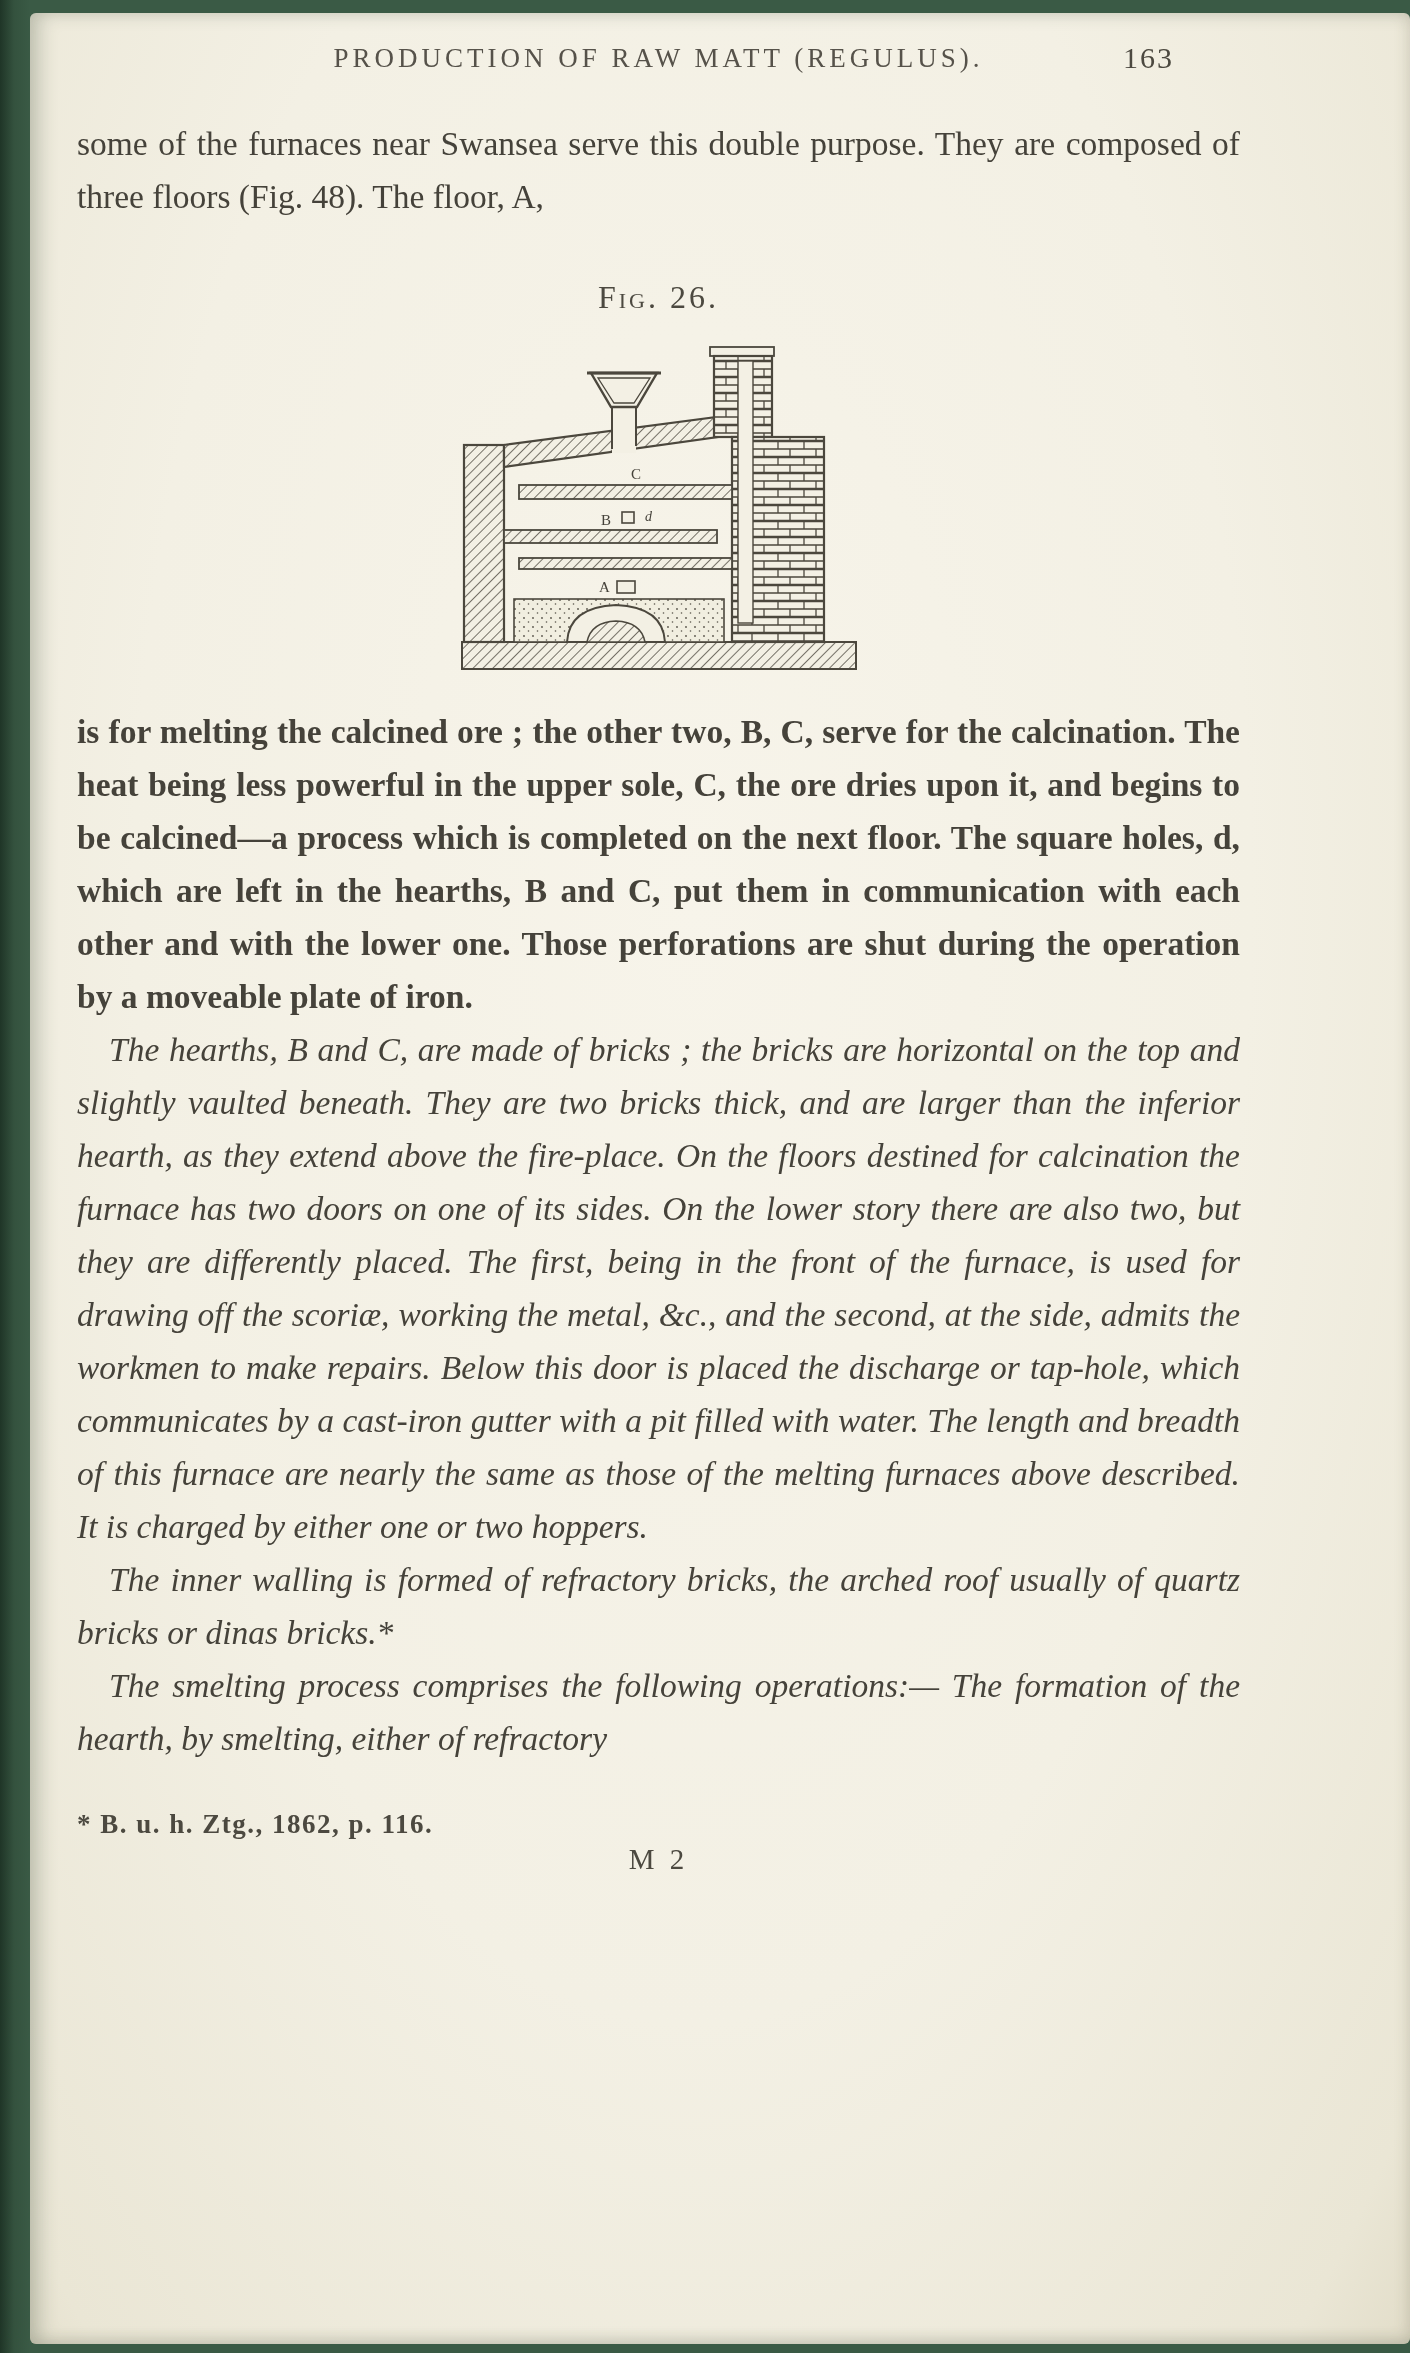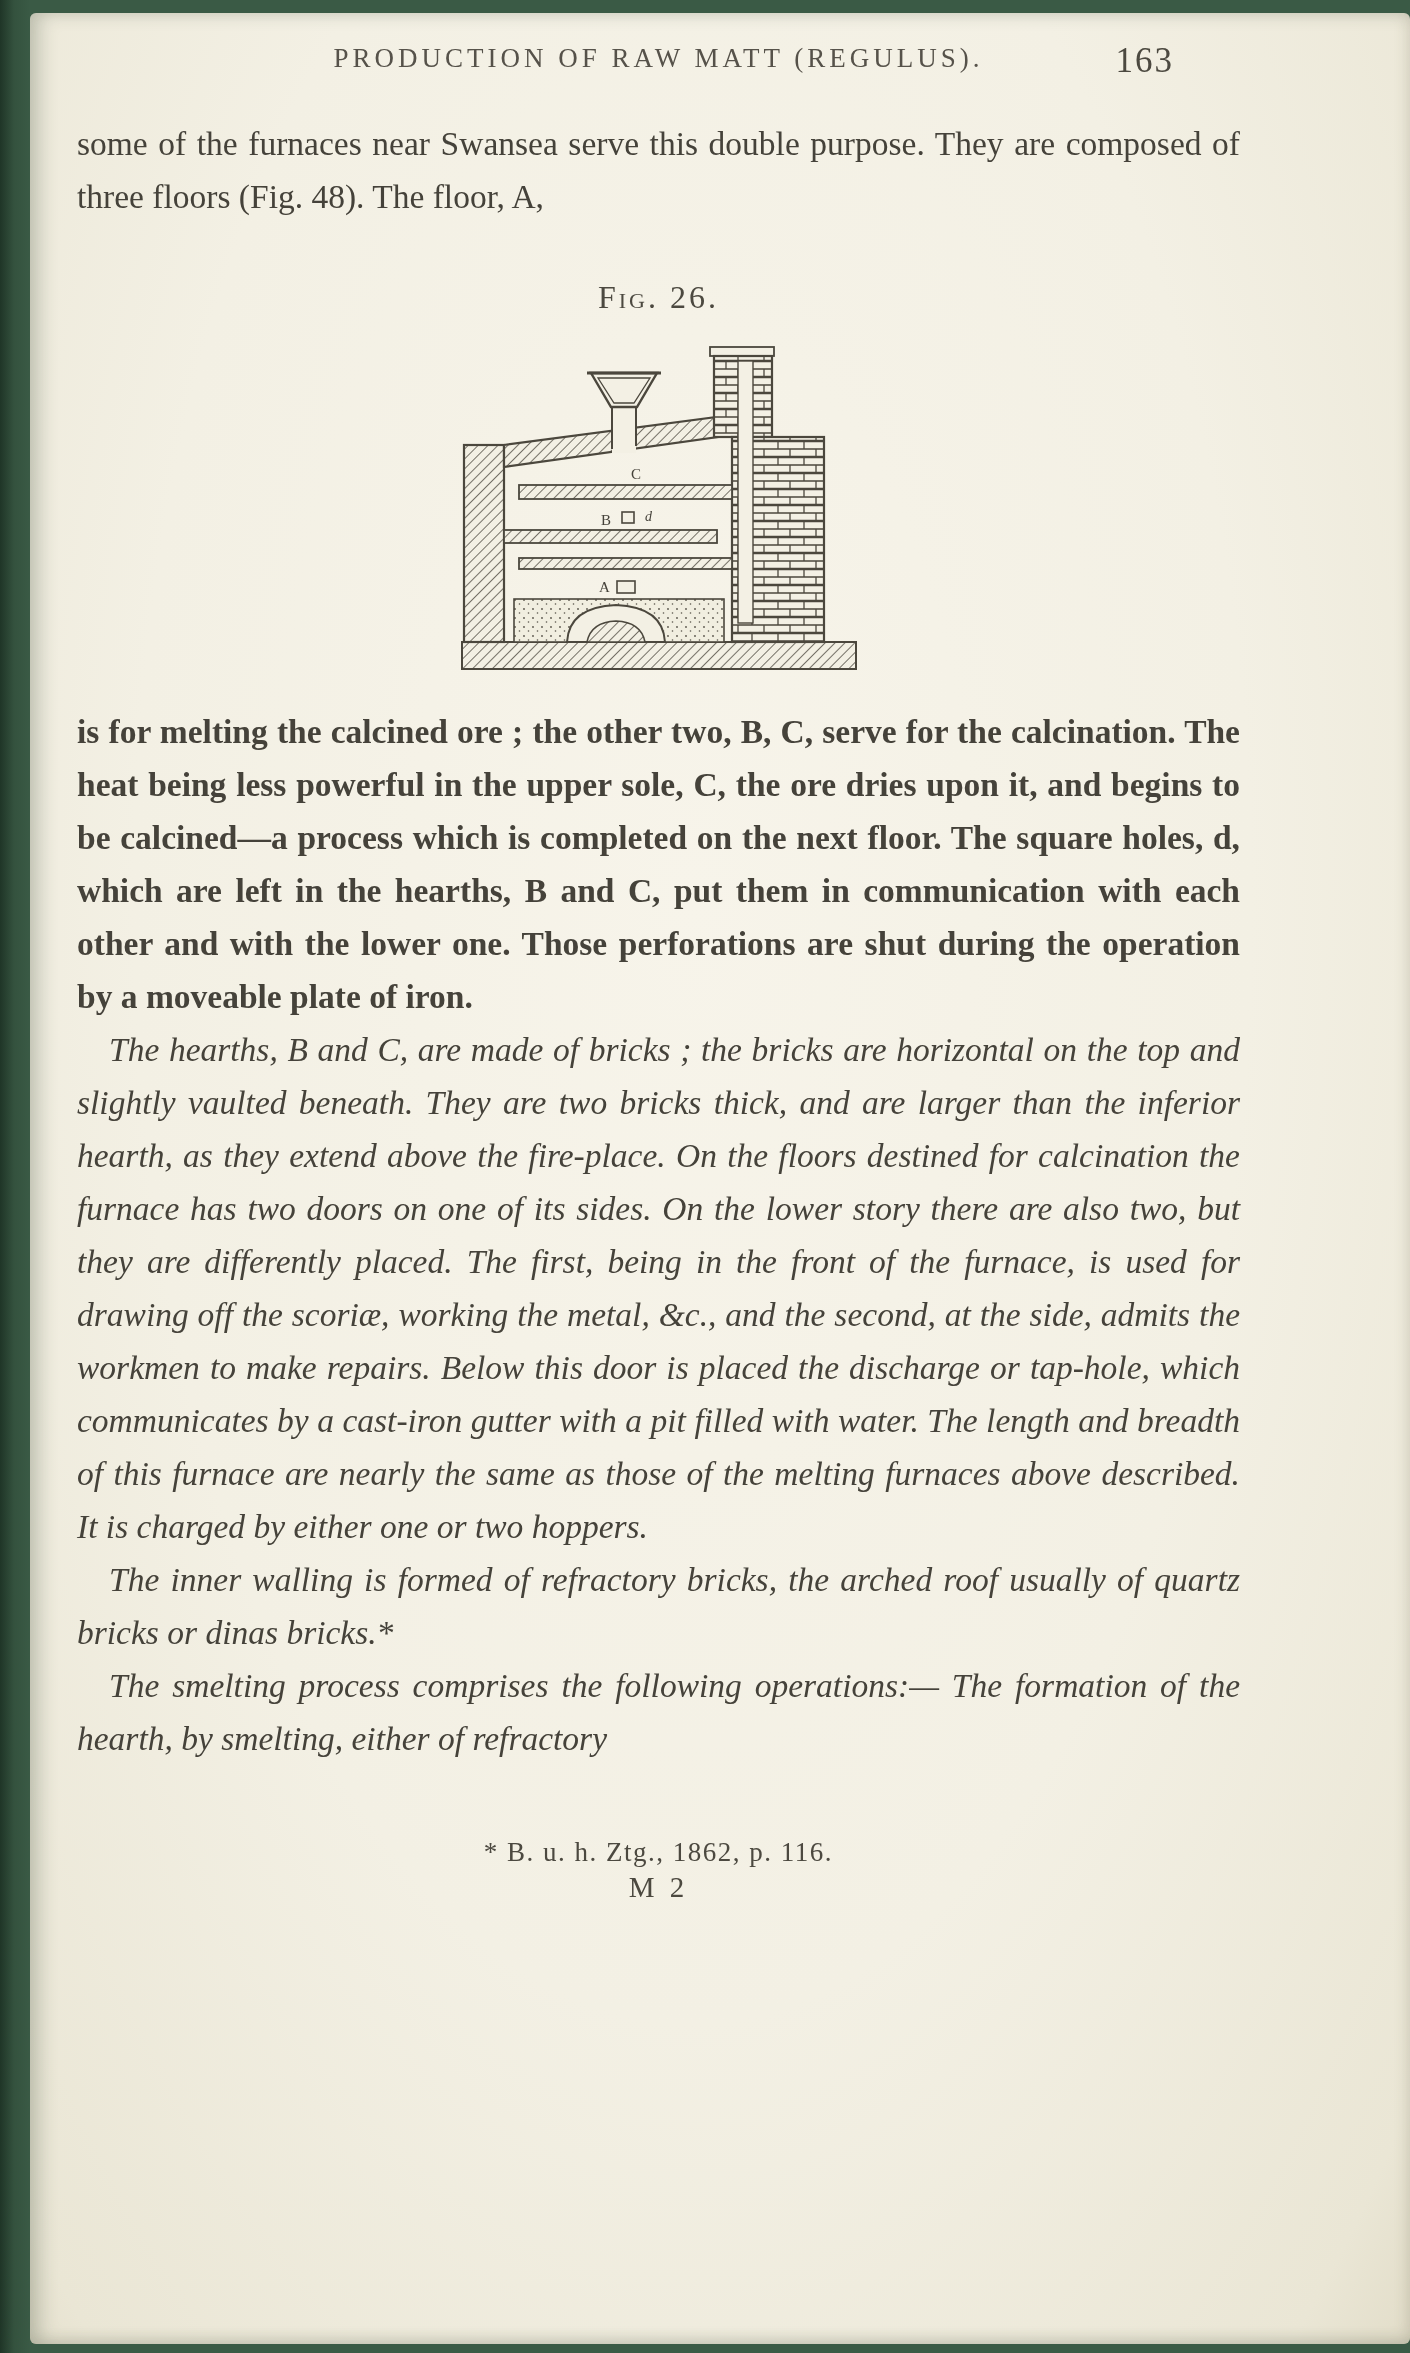--- a/index.html
+++ b/index.html
@@ -29,21 +29,21 @@
     height:40px;
   }
   .running-title {
     font-size:27px;
     letter-spacing:4px;
     color:#56524a;
   }
   .page-number {
     position:absolute;
     right:66px; top:-2px;
-    font-size:35px;
+    font-size:30px;
     letter-spacing:2px;
     color:#4c4940;
   }
   .body-text {
     font-size:33.5px;
     line-height:53px;
     text-align:justify;
     color:#45423a;
   }
   .no-indent { text-indent:0; }
@@ -57,26 +57,27 @@
     letter-spacing:3px;
     color:#4c4940;
     height:40px;
   }
   figure.fig {
     margin:26px auto 0 auto;
     width:400px; height:332px;
   }
   .after-fig { margin-top:28px;font-weight:bold; }
   .footnote {
-    margin-top:72px;
-    text-align:center;
+    margin-top:44px;
+    text-align:left;
     font-size:27px;
     letter-spacing:1.5px;
     color:#4c4940;
     height:34px;
+    font-weight:bold;
   }
   .signature {
     margin-top:0;
     text-align:center;
     font-size:29px;
     letter-spacing:4px;
     color:#4c4940;
   }
   svg text {
     font-family:"Liberation Serif","DejaVu Serif",serif;

